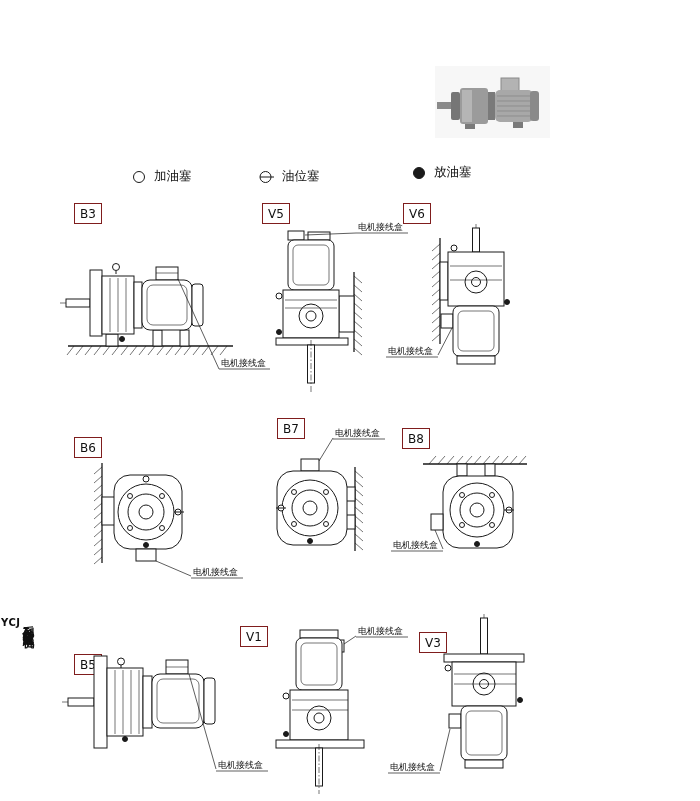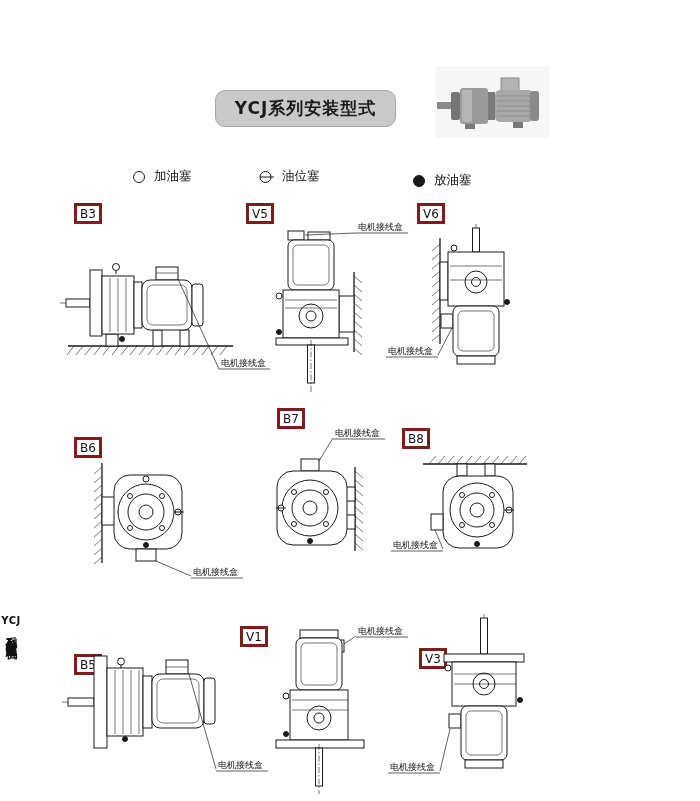--- a/index.html
+++ b/index.html
@@ -12,26 +12,26 @@
     left:215px; top:90px; width:181px; height:37px;
     background:#c9c9c9; border:1px solid #a8a8a8; border-radius:10px;
     display:flex; align-items:center; justify-content:center;
     font-size:17px; font-weight:700; letter-spacing:1px; color:#1a1a1a;
   }
 
   .legend-item { display:flex; align-items:center; gap:7px; font-size:12.5px; color:#111; }
   .legend-item svg { display:block; }
 
   .cell-label {
-    width:28px; height:21px; border:3px solid #7f1d1d; background:#fff;
+    width:28px; height:21px; border:1px solid #7f1d1d; background:#fff;
     display:flex; align-items:center; justify-content:center;
     font-size:12px; color:#111;
   }
 
-  .side-label { left:1px; top:615px; width:20px; display:flex; flex-direction:column; align-items:center; }
+  .side-label { left:1px; top:615px; width:20px; display:flex; flex-direction:row; align-items:center; }
   .side-label .latin { font-size:10px; font-weight:700; letter-spacing:0.5px; }
   .side-label .chars {
     writing-mode:vertical-rl; text-orientation:upright;
     font-size:11.5px; font-weight:700; letter-spacing:1.5px; margin-top:1px;
   }
 
   
   svg .s   { stroke:#1a1a1a; stroke-width:1; fill:none; }
   svg .sf  { stroke:#1a1a1a; stroke-width:1; fill:#ffffff; }
   svg .blk { stroke:#1a1a1a; stroke-width:1; fill:#1a1a1a; }
@@ -39,21 +39,20 @@
   svg .cl  { stroke:#1a1a1a; stroke-width:0.6; fill:none; stroke-dasharray:6 2 1.5 2; }
   svg .ldr { stroke:#1a1a1a; stroke-width:0.7; fill:none; }
   svg .floor { stroke:#1a1a1a; stroke-width:1.3; fill:none; }
   svg text.ann { font-family:"DejaVu Sans","Liberation Sans",sans-serif; font-size:9px; fill:#111; }
 </style>
 </head>
 <body>
 
 <div class="stage">
 
-  <div class="abs title-box">YCJ系列安装型式</div>
 
   <svg class="abs" style="left:435px;top:66px" width="115" height="72" viewBox="0 0 115 72">
     <rect x="0" y="0" width="115" height="72" fill="#f7f7f7"></rect>
     <rect x="2" y="36" width="16" height="7" fill="#8a8a8a"></rect>
     <rect x="16" y="26" width="9" height="28" rx="2" fill="#767676"></rect>
     <rect x="25" y="22" width="28" height="36" rx="3" fill="#9b9b9b"></rect>
     <rect x="27" y="24" width="10" height="32" fill="#b5b5b5"></rect>
     <rect x="53" y="26" width="7" height="28" fill="#7a7a7a"></rect>
     <rect x="66" y="12" width="18" height="13" fill="#b3b3b3" stroke="#8a8a8a"></rect>
     <rect x="60" y="24" width="38" height="32" rx="5" fill="#a8a8a8"></rect>
@@ -69,36 +68,36 @@
     </svg>
     <span>加油塞</span>
   </div>
   <div class="abs legend-item" style="left:258px;top:168px">
     <svg width="17" height="16" viewBox="0 0 17 16">
       <circle cx="7.5" cy="8" r="5.5" class="sf"></circle>
       <line x1="2" y1="8" x2="16" y2="8" class="s"></line>
     </svg>
     <span>油位塞</span>
   </div>
-  <div class="abs legend-item" style="left:411px;top:172px">
+  <div class="abs legend-item" style="left:411px;top:164px">
     <svg width="16" height="16" viewBox="0 0 16 16">
       <circle cx="8" cy="8" r="5.5" class="blk"></circle>
     </svg>
     <span>放油塞</span>
   </div>
 
   <div class="abs cell-label" style="left:74px;top:203px">B3</div>
-  <div class="abs cell-label" style="left:246px;top:203px">V5</div>
-  <div class="abs cell-label" style="left:417px;top:203px">V6</div>
+  <div class="abs cell-label" style="left:262px;top:203px">V5</div>
+  <div class="abs cell-label" style="left:403px;top:203px">V6</div>
   <div class="abs cell-label" style="left:74px;top:437px">B6</div>
-  <div class="abs cell-label" style="left:277px;top:408px">B7</div>
+  <div class="abs cell-label" style="left:277px;top:418px">B7</div>
   <div class="abs cell-label" style="left:402px;top:428px">B8</div>
   <div class="abs cell-label" style="left:74px;top:654px">B5</div>
   <div class="abs cell-label" style="left:240px;top:626px">V1</div>
-  <div class="abs cell-label" style="left:419px;top:648px">V3</div>
+  <div class="abs cell-label" style="left:419px;top:632px">V3</div>
 
   <svg class="abs" style="left:58px;top:246px" width="215" height="132" viewBox="0 0 215 132">
     <line x1="10" y1="100" x2="175" y2="100" class="floor"></line>
     <path class="thin" d="M16 100l-7 9M25 100l-7 9M34 100l-7 9M43 100l-7 9M52 100l-7 9M61 100l-7 9M70 100l-7 9M79 100l-7 9M88 100l-7 9M97 100l-7 9M106 100l-7 9M115 100l-7 9M124 100l-7 9M133 100l-7 9M142 100l-7 9M151 100l-7 9M160 100l-7 9M169 100l-7 9"></path>
     <line x1="2" y1="57" x2="50" y2="57" class="cl"></line>
     <rect x="8" y="53" width="24" height="8" class="sf"></rect>
     <rect x="48" y="88" width="12" height="12" class="sf"></rect>
     <rect x="32" y="24" width="12" height="66" class="sf"></rect>
     <rect x="44" y="30" width="32" height="58" class="sf"></rect>
     <path d="M52 32V86M60 32V86M68 32V86" class="thin"></path>

